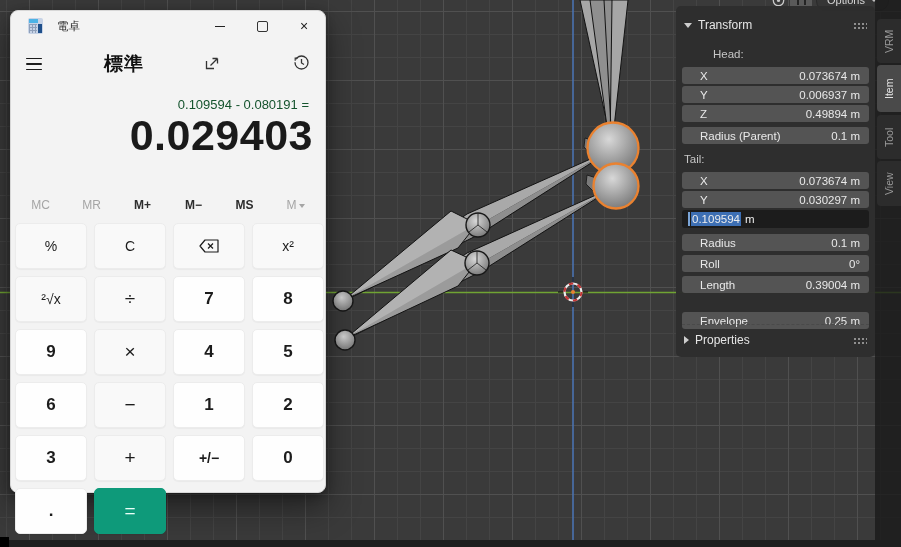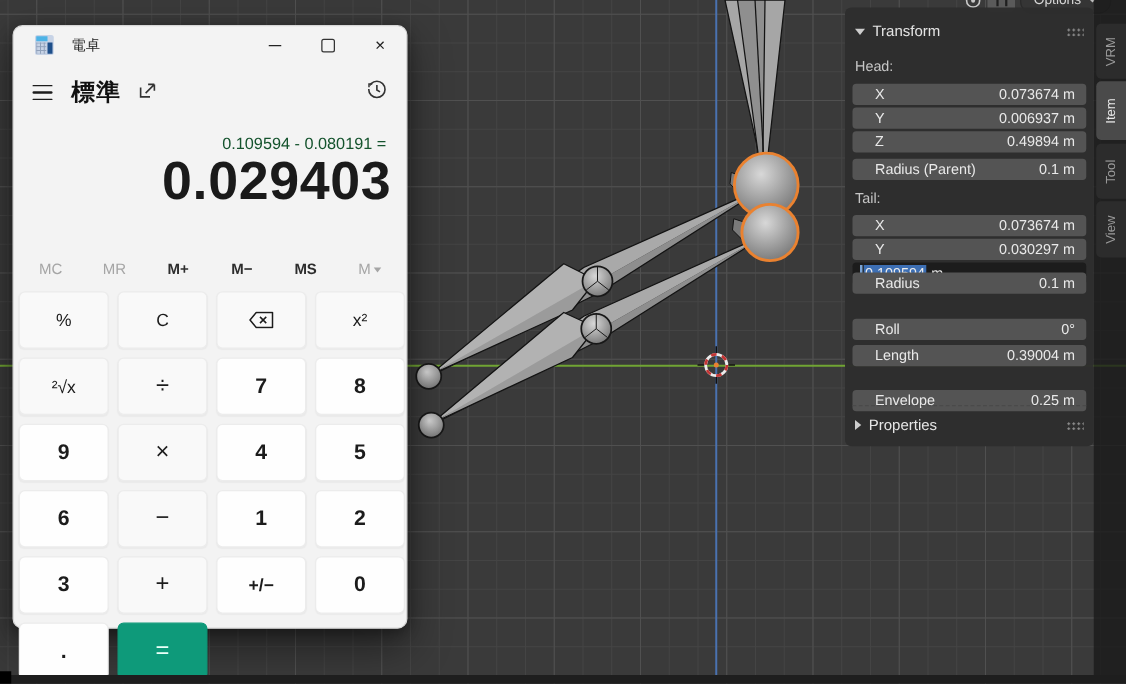--- a/index.html
+++ b/index.html
@@ -47,37 +47,37 @@
   .prow{left:6px;width:187px;height:17px;background:#545454;border-radius:3px;
     display:flex;align-items:center;padding:0;box-sizing:border-box;color:#e9e9e9;}
   .prow .plabel{padding-left:18px;font-size:11.5px;}
   .prow .pvalue{margin-left:auto;padding-right:9px;font-size:11.5px;}
   .prow.editing{height:18px;background:#1c1c1c;border-radius:3px;padding-left:6px;color:#ededed;}
   .sel-text{background:#3d6fb4;padding:1px 1px;}
   .edit-suffix{padding-left:4px;}
   .cursor-bar{width:2px;height:14px;background:#7aa4d6;margin-right:1px;}
   .dashed-sep{left:6px;width:187px;border-top:1px dashed #4a4a4a;height:0;}
   
-  .calc{position:absolute;left:10px;top:20px;width:316px;height:483px;background:#f3f3f3;
+  .calc{position:absolute;left:10px;top:10px;width:316px;height:483px;background:#f3f3f3;
     border:1px solid #d7d7d7;border-radius:8px;
     box-shadow:0 14px 34px rgba(0,0,0,.45),0 3px 10px rgba(0,0,0,.3);box-sizing:border-box;}
   .calc-abs{position:absolute;}
   .calc-titlebar{left:0;top:0;right:0;height:30px;display:flex;align-items:center;}
   .app-icon{width:15px;height:16px;margin-left:17px;position:relative;background:#c7d3e6;border-radius:2px;overflow:hidden;}
   .app-icon .scr{position:absolute;left:1px;top:1px;width:9px;height:4px;background:#4db3e6;}
   .app-icon .colr{position:absolute;right:1px;top:6px;width:4px;height:9px;background:#1e4f8a;}
   .app-icon .grid{position:absolute;left:1px;top:6px;width:8px;height:9px;
      background-image:linear-gradient(#8fa0ba 1px,transparent 1px),linear-gradient(90deg,#8fa0ba 1px,transparent 1px);background-size:3px 3px;}
   .calc-title{font-size:11.5px;color:#1d1d1d;margin-left:14px;}
   .win-controls{margin-left:auto;display:flex;height:100%;}
   .win-btn{width:42px;height:100%;display:flex;align-items:center;justify-content:center;color:#222;}
   .glyph-min{width:10px;height:1px;background:#222;}
   .glyph-max{width:9px;height:9px;border:1px solid #333;border-radius:2px;}
   .glyph-close{font-size:14px;line-height:1;}
-  .calc-nav{left:0;top:36px;right:0;height:34px;display:flex;align-items:center;}
+  .calc-nav{left:0;top:36px;right:0;height:34px;display:flex;align-items:center;gap:47px;}
   .hamburger{width:16px;margin-left:15px;display:flex;flex-direction:column;gap:4px;}
   .hamburger div{height:1.6px;background:#1c1c1c;border-radius:1px;}
   .mode-title{font-size:19px;font-weight:bold;color:#111;margin-left:15px;letter-spacing:1px;}
   .pin-icon{margin-left:14px;color:#333;}
   .history-icon{margin-left:auto;margin-right:15px;color:#333;}
   .calc-expr{right:16px;top:86px;font-size:13px;color:#14532d;}
   .calc-result{right:12px;top:100px;font-size:43px;font-weight:600;color:#1a1a1a;letter-spacing:.5px;}
   .mem-row{left:4px;right:4px;top:182px;height:24px;display:flex;}
   .mem-btn{flex:1;display:flex;align-items:center;justify-content:center;font-size:12px;color:#2d2d2d;font-weight:600;gap:2px;}
   .mem-btn.disabled{color:#a5a5a5;font-weight:400;}
@@ -195,21 +195,21 @@
     <span>View</span>
   </div>
 
 <div class="side-panel">
   <div class="panel-abs panel-header">
     <span class="tri-down"></span>
     <span>Transform</span>
     <span class="drag-dots"></span>
   </div>
 
-  <div class="panel-abs sec-label" style="top:42px;">Head:</div>
+  <div class="panel-abs sec-label" style="top:42px;margin-left:29px;">Head:</div>
 
   <div class="panel-abs prow" style="top:61px;">
     <span class="plabel">X</span>
     <span class="pvalue">0.073674 m</span>
   </div>
   <div class="panel-abs prow" style="top:80px;">
     <span class="plabel">Y</span>
     <span class="pvalue">0.006937 m</span>
   </div>
   <div class="panel-abs prow" style="top:99px;">
@@ -231,21 +231,21 @@
     <span class="plabel">Y</span>
     <span class="pvalue">0.030297 m</span>
   </div>
 
   <div class="panel-abs prow editing" style="top:204px;">
     <span class="cursor-bar"></span>
     <span class="sel-text">0.109594</span>
     <span class="edit-suffix">m</span>
   </div>
 
-  <div class="panel-abs prow" style="top:212px;text-align:right;">
+  <div class="panel-abs prow" style="top:228px;text-align:right;">
     <span class="plabel">Radius</span>
     <span class="pvalue">0.1 m</span>
   </div>
   <div class="panel-abs prow" style="top:249px;">
     <span class="plabel">Roll</span>
     <span class="pvalue">0°</span>
   </div>
   <div class="panel-abs prow" style="top:270px;">
     <span class="plabel">Length</span>
     <span class="pvalue">0.39004 m</span>

